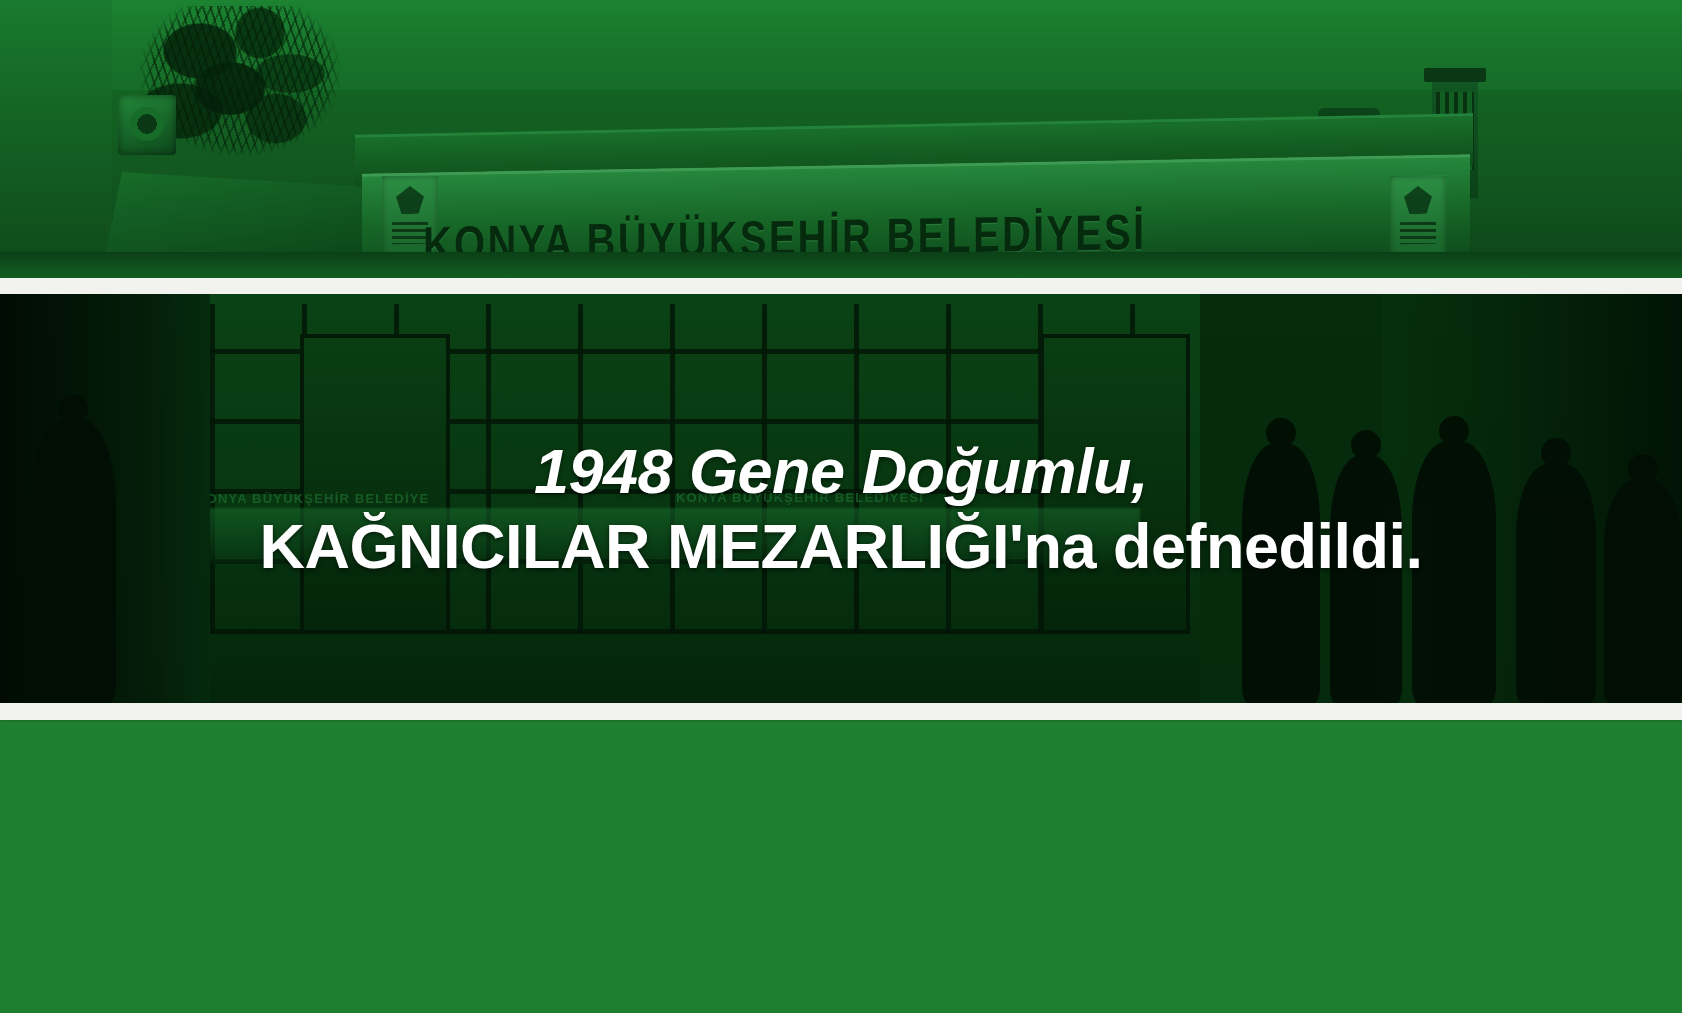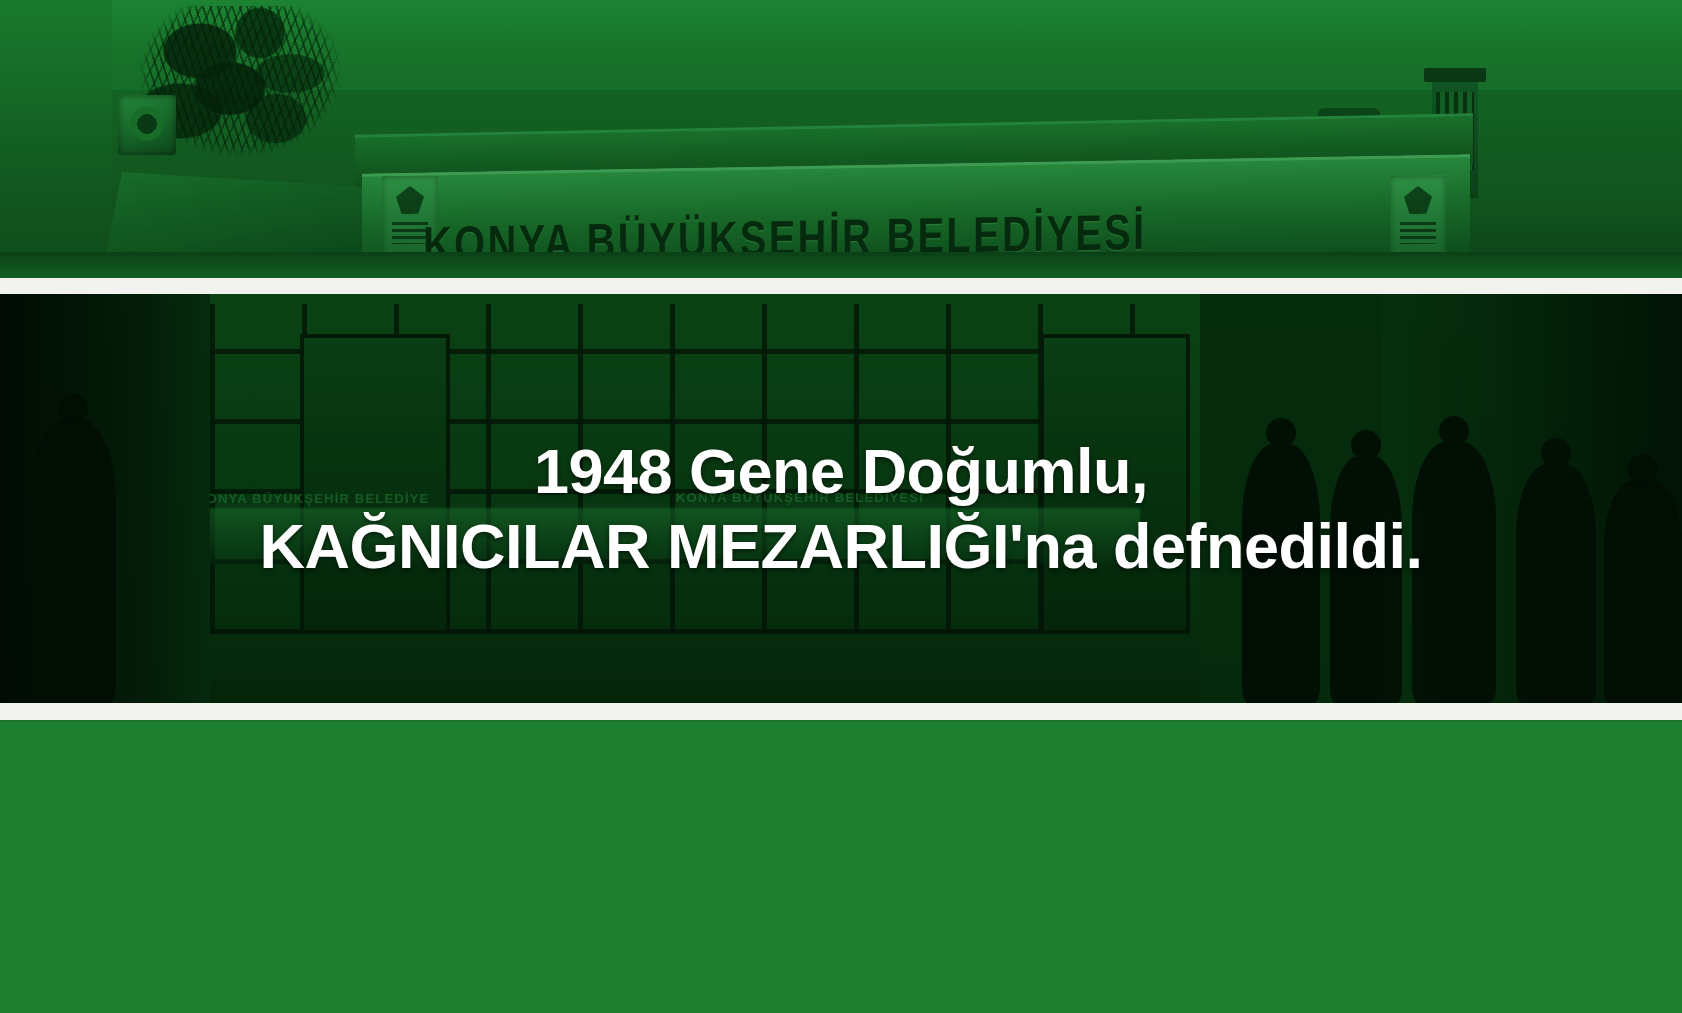--- a/index.html
+++ b/index.html
@@ -257,21 +257,21 @@
   .headline .line{
     color:#ffffff;
     font-family:"Liberation Sans", sans-serif;
     font-weight:700;
     letter-spacing:-0.5px;
     text-shadow:0 2px 5px rgba(0,0,0,.55);
     white-space:nowrap;
     line-height:1.06;
   }
   #headline-line-1{ font-size:63px; letter-spacing:1px; }
-  #headline-line-2{ font-size:63px; margin-top:24px; }
+  #headline-line-2{ font-size:63px; margin-top:24px;font-style:italic; }
   #headline-line-3{ font-size:63px; margin-top:8px; }
 
   
   .band-bottom{
     position:absolute; left:0; top:720px;
     width:1682px; height:293px;
     overflow:hidden;
     background:#1f8a35;
   }
   .bb-carpet{

